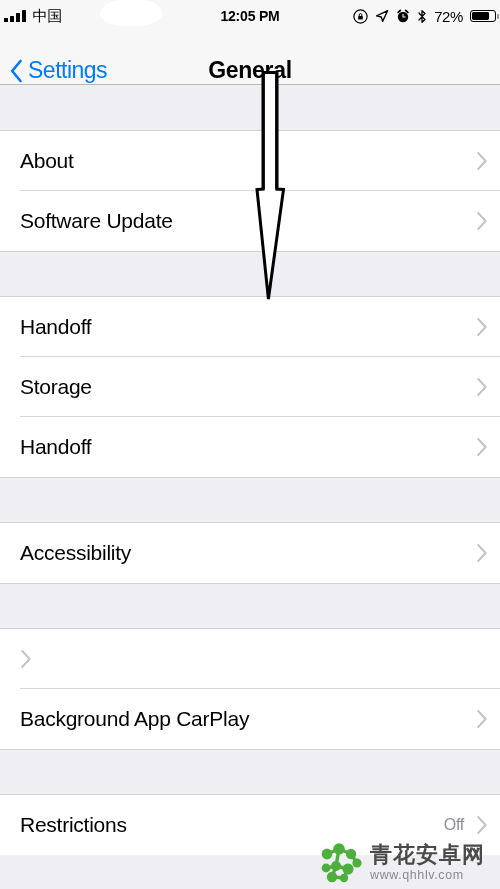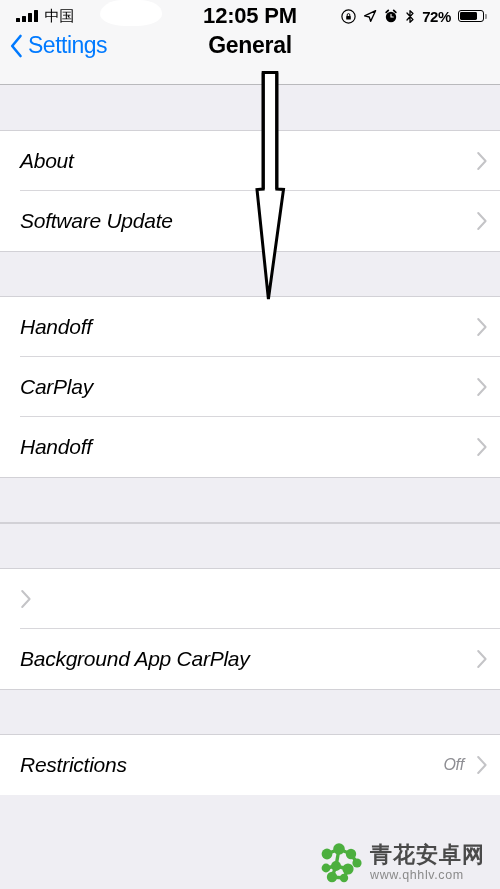--- a/index.html
+++ b/index.html
@@ -10,74 +10,74 @@
     -webkit-font-smoothing:antialiased;
     overflow:hidden;
   }
   #screen { position:relative; width:500px; height:889px; background:#EFEEF3; overflow:hidden; }
 
   
   .statusbar {
     position:relative; height:32px; width:100%;
     background:#F7F7F8;
     display:flex; align-items:center;
-    padding:0 16px;
+    padding:0 4px;
     font-size:17px; font-weight:600; color:#000;
   }
   .sb-left  { display:flex; align-items:center; gap:7px; flex:0 0 auto; }
   .sb-mid   { position:absolute; left:0; right:0; text-align:center;
-              font-size:22px; font-weight:600; letter-spacing:-0.2px; pointer-events:none; }
+              font-size:14px; font-weight:600; letter-spacing:-0.2px; pointer-events:none; }
   .sb-right { margin-left:auto; display:flex; align-items:center; gap:7px; flex:0 0 auto; z-index:2; }
 
   .signal-bars { display:flex; align-items:flex-end; gap:2.5px; height:12px; }
   .signal-bars i { display:block; width:3.5px; background:#000; border-radius:0.5px; }
   .signal-bars i:nth-child(1){ height:4px; }
   .signal-bars i:nth-child(2){ height:6.5px; }
   .signal-bars i:nth-child(3){ height:9px; }
   .signal-bars i:nth-child(4){ height:12px; }
 
   .carrier { font-size:15px; font-weight:500; letter-spacing:-0.3px; }
   .carrier-mask {
     position:absolute; left:100px; top:0px; width:62px; height:26px;
     background:#FFFFFF; border-radius:40% 40% 45% 45%/60% 55% 50% 50%; z-index:3;
   }
-  .pct { font-size:15px; font-weight:700; letter-spacing:-0.4px; }
+  .pct { font-size:15px; font-weight:400; letter-spacing:-0.4px; }
 
   .battery { position:relative; width:26px; height:12.5px;
              border:1.4px solid #000; border-radius:3px; }
   .battery .fill { position:absolute; left:1.2px; top:1.2px; bottom:1.2px;
                    width:72%; background:#000; border-radius:1.4px; }
   .battery .cap  { position:absolute; right:-3.6px; top:3.6px; width:2px; height:5px;
                    background:#000; opacity:.38; border-radius:0 1px 1px 0; }
 
   
   .navbar {
     position:relative; height:53px; background:#F7F7F8;
     border-bottom:0.8px solid #B9B9BC;
-    display:flex; align-items:flex-start;
+    display:flex; align-items:flex-end;
   }
   .back-btn {
     display:flex; align-items:center; gap:5px;
     padding-left:10px; color:#007AFF; cursor:pointer;
   }
   .back-btn .lbl { font-size:23px; letter-spacing:-0.5px; }
   .nav-title {
     position:absolute; left:0; right:0; text-align:center;
     font-size:23px; font-weight:bold; color:#000; letter-spacing:-0.3px;
     pointer-events:none;
   }
 
   
   .list { position:relative; }
   .gap { background:#EFEEF3; border-top:0.8px solid #D2D1D6; border-bottom:0.8px solid #D2D1D6; }
   .gap.first { border-top:none; }
   .group { background:#FFFFFF; }
   .row {
     position:relative; height:60px; display:flex; align-items:center;
-    padding:0 12px 0 20px; background:#FFFFFF; cursor:pointer;font-style:italic;
+    padding:0 12px 0 20px; background:#FFFFFF; cursor:pointer;
   }
   .row .label { font-size:21px; color:#000; letter-spacing:-0.25px; flex:1 1 auto; }
   .row .value { font-size:16px; color:#8E8E93; letter-spacing:-0.25px; margin-right:12px; }
   .row .sep {
     position:absolute; left:20px; right:0; bottom:0; height:0.8px; background:#D8D7DB;
   }
   .row:last-child .sep { display:none; }
   .chev { flex:0 0 auto; width:12px; height:20px; color:#C4C4C7; }
 
   
@@ -191,38 +191,48 @@
         <div class="row">
           <span class="label">Handoff</span>
           <span style="display: flex; color: rgb(196, 196, 199);">
             <svg class="chev" viewBox="0 0 12 20" aria-hidden="true">
               <path d="M2.2 2 L9.6 10 L2.2 18" stroke="currentColor" stroke-width="2" fill="none" stroke-linecap="round" stroke-linejoin="round"></path>
             </svg>
           </span>
           <span class="sep"></span>
         </div>
         <div class="row">
-          <span class="label">CarPlay</span>
+          <span class="label">Storage</span>
           <span style="display: flex; color: rgb(196, 196, 199);">
             <svg class="chev" viewBox="0 0 12 20" aria-hidden="true">
               <path d="M2.2 2 L9.6 10 L2.2 18" stroke="currentColor" stroke-width="2" fill="none" stroke-linecap="round" stroke-linejoin="round"></path>
             </svg>
           </span>
           <span class="sep"></span>
         </div>
         <div class="row">
           <span class="label">Handoff</span>
           <span style="display: flex; color: rgb(196, 196, 199);">
             <svg class="chev" viewBox="0 0 12 20" aria-hidden="true">
               <path d="M2.2 2 L9.6 10 L2.2 18" stroke="currentColor" stroke-width="2" fill="none" stroke-linecap="round" stroke-linejoin="round"></path>
             </svg>
           </span>
         </div>
       </div>
       <div class="gap" style="height: 46px;"></div>
+      <div class="group">
+        <div class="row">
+          <span class="label">Accessibility</span>
+          <span style="display: flex; color: rgb(196, 196, 199);">
+            <svg class="chev" viewBox="0 0 12 20" aria-hidden="true">
+              <path d="M2.2 2 L9.6 10 L2.2 18" stroke="currentColor" stroke-width="2" fill="none" stroke-linecap="round" stroke-linejoin="round"></path>
+            </svg>
+          </span>
+        </div>
+      </div>
       <div class="gap" style="height: 46px;"></div>
       <div class="group">
         <div class="row">
           <span style="display: flex; color: rgb(196, 196, 199);">
             <svg class="chev" viewBox="0 0 12 20" aria-hidden="true">
               <path d="M2.2 2 L9.6 10 L2.2 18" stroke="currentColor" stroke-width="2" fill="none" stroke-linecap="round" stroke-linejoin="round"></path>
             </svg>
           </span>
           <span class="sep"></span>
         </div>

